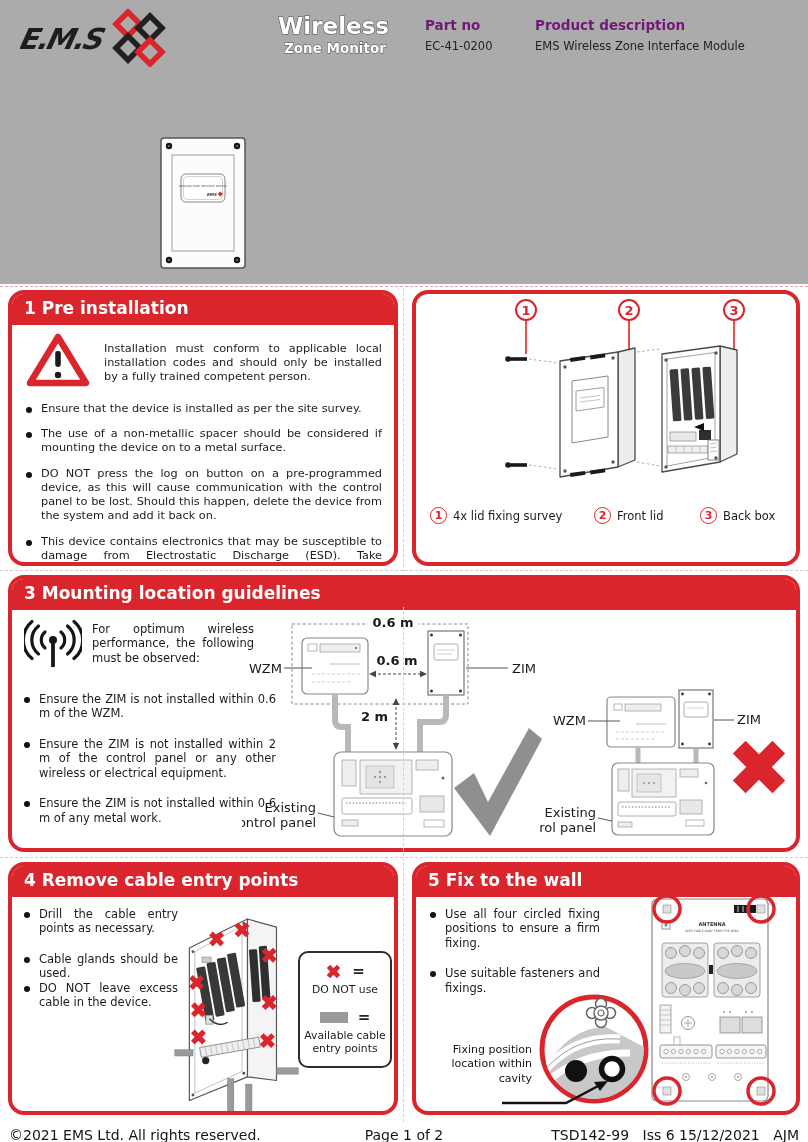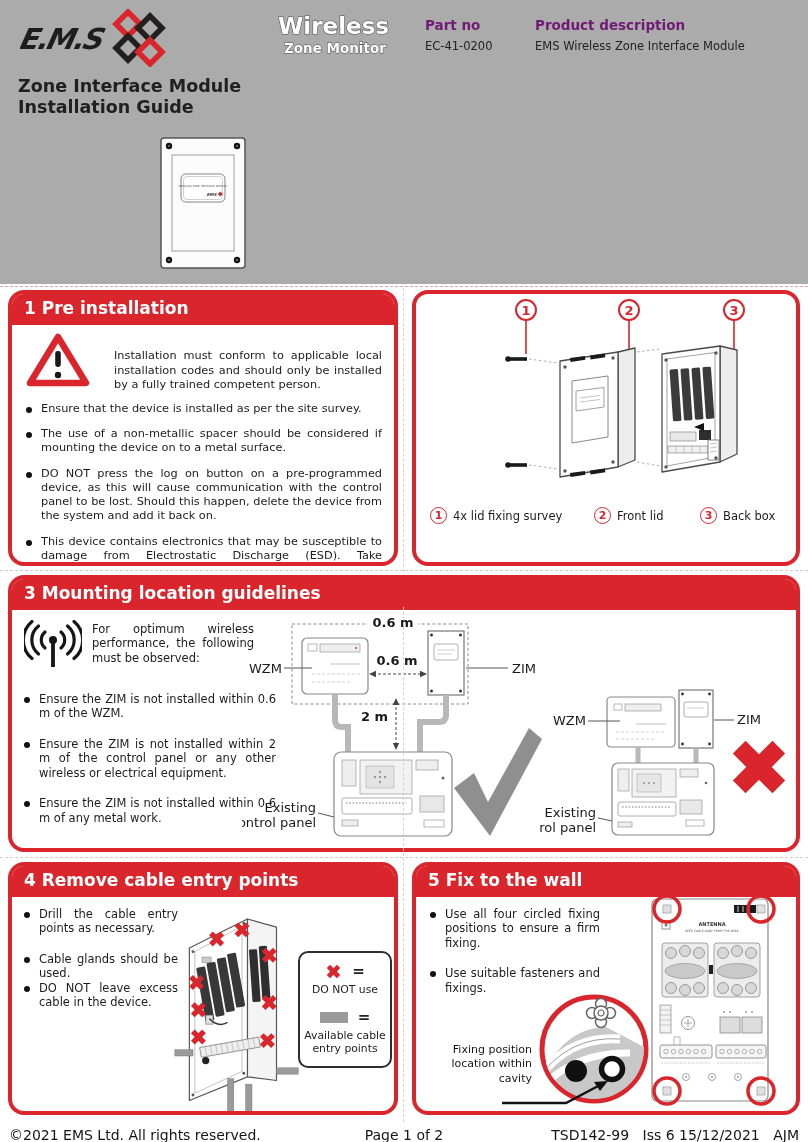--- a/index.html
+++ b/index.html
@@ -35,21 +35,21 @@
   .c2 { left:412px; top:290px; width:388px; height:276px; }
   .c3 { left:8px; top:575px; width:792px; height:277px; }
   .c4 { left:8px; top:862px; width:390px; height:253px; }
   .c5 { left:412px; top:862px; width:388px; height:253px; }
 
   .bullet { display:flex; gap:9px; margin-bottom:11px; }
   .bullet .dot { flex:0 0 auto; width:6px; height:6px; border-radius:50%; background:#111; margin-top:5px; }
   .btxt { text-align:justify; font-size:11.3px; line-height:1.26; color:#1c1c1c; }
 
   .c1 .card-body { padding:7px 12px 0 14px; }
-  .warnrow { display:flex; gap:24px; margin-bottom:10px; align-items:flex-end; }
+  .warnrow { display:flex; gap:14px; margin-bottom:10px; align-items:center; }
   .warnrow .btxt { margin-top:2px; }
 
   .c2-legend-item { position:absolute; bottom:11px; font-size:11.5px; white-space:nowrap; display:flex; align-items:center; }
   .cnum { display:inline-flex; align-items:center; justify-content:center; width:17px; height:17px; border:1.6px solid var(--red); border-radius:50%; color:var(--red); font-size:11px; font-weight:bold; background:#fff; margin-right:6px; }
 
   .c3-textcol { position:absolute; left:12px; top:10px; width:252px; }
   .c3-intro { display:flex; gap:10px; margin-bottom:16px; }
   .c3-intro .btxt { width:162px; margin-top:2px; font-size:11.5px; }
   .c3-textcol .bullet { margin-bottom:16px; }
   .c3-textcol .btxt { font-size:11.5px; }
@@ -107,24 +107,20 @@
 
   <div class="hdr-block blk-part">
     <div class="lbl">Part no</div>
     <div class="val">EC-41-0200</div>
   </div>
   <div class="hdr-block blk-desc">
     <div class="lbl">Product description</div>
     <div class="val">EMS Wireless Zone Interface Module</div>
   </div>
 
-  <div class="doc-title">
-    <div>Zone Interface Module</div>
-    <div>Installation Guide</div>
-  </div>
 
   <div class="device-img">
     <svg width="86" height="132" viewBox="0 0 86 132">
       <rect x="1" y="1" width="84" height="130" rx="3" fill="#fcfcfc" stroke="#555" stroke-width="1.5"></rect>
       <g>
         <circle cx="9" cy="9" r="3.2" fill="#161616"></circle>
           <circle cx="9" cy="9" r="1.1" fill="#777"></circle>
         <circle cx="77" cy="9" r="3.2" fill="#161616"></circle>
           <circle cx="77" cy="9" r="1.1" fill="#777"></circle>
         <circle cx="9" cy="123" r="3.2" fill="#161616"></circle>

